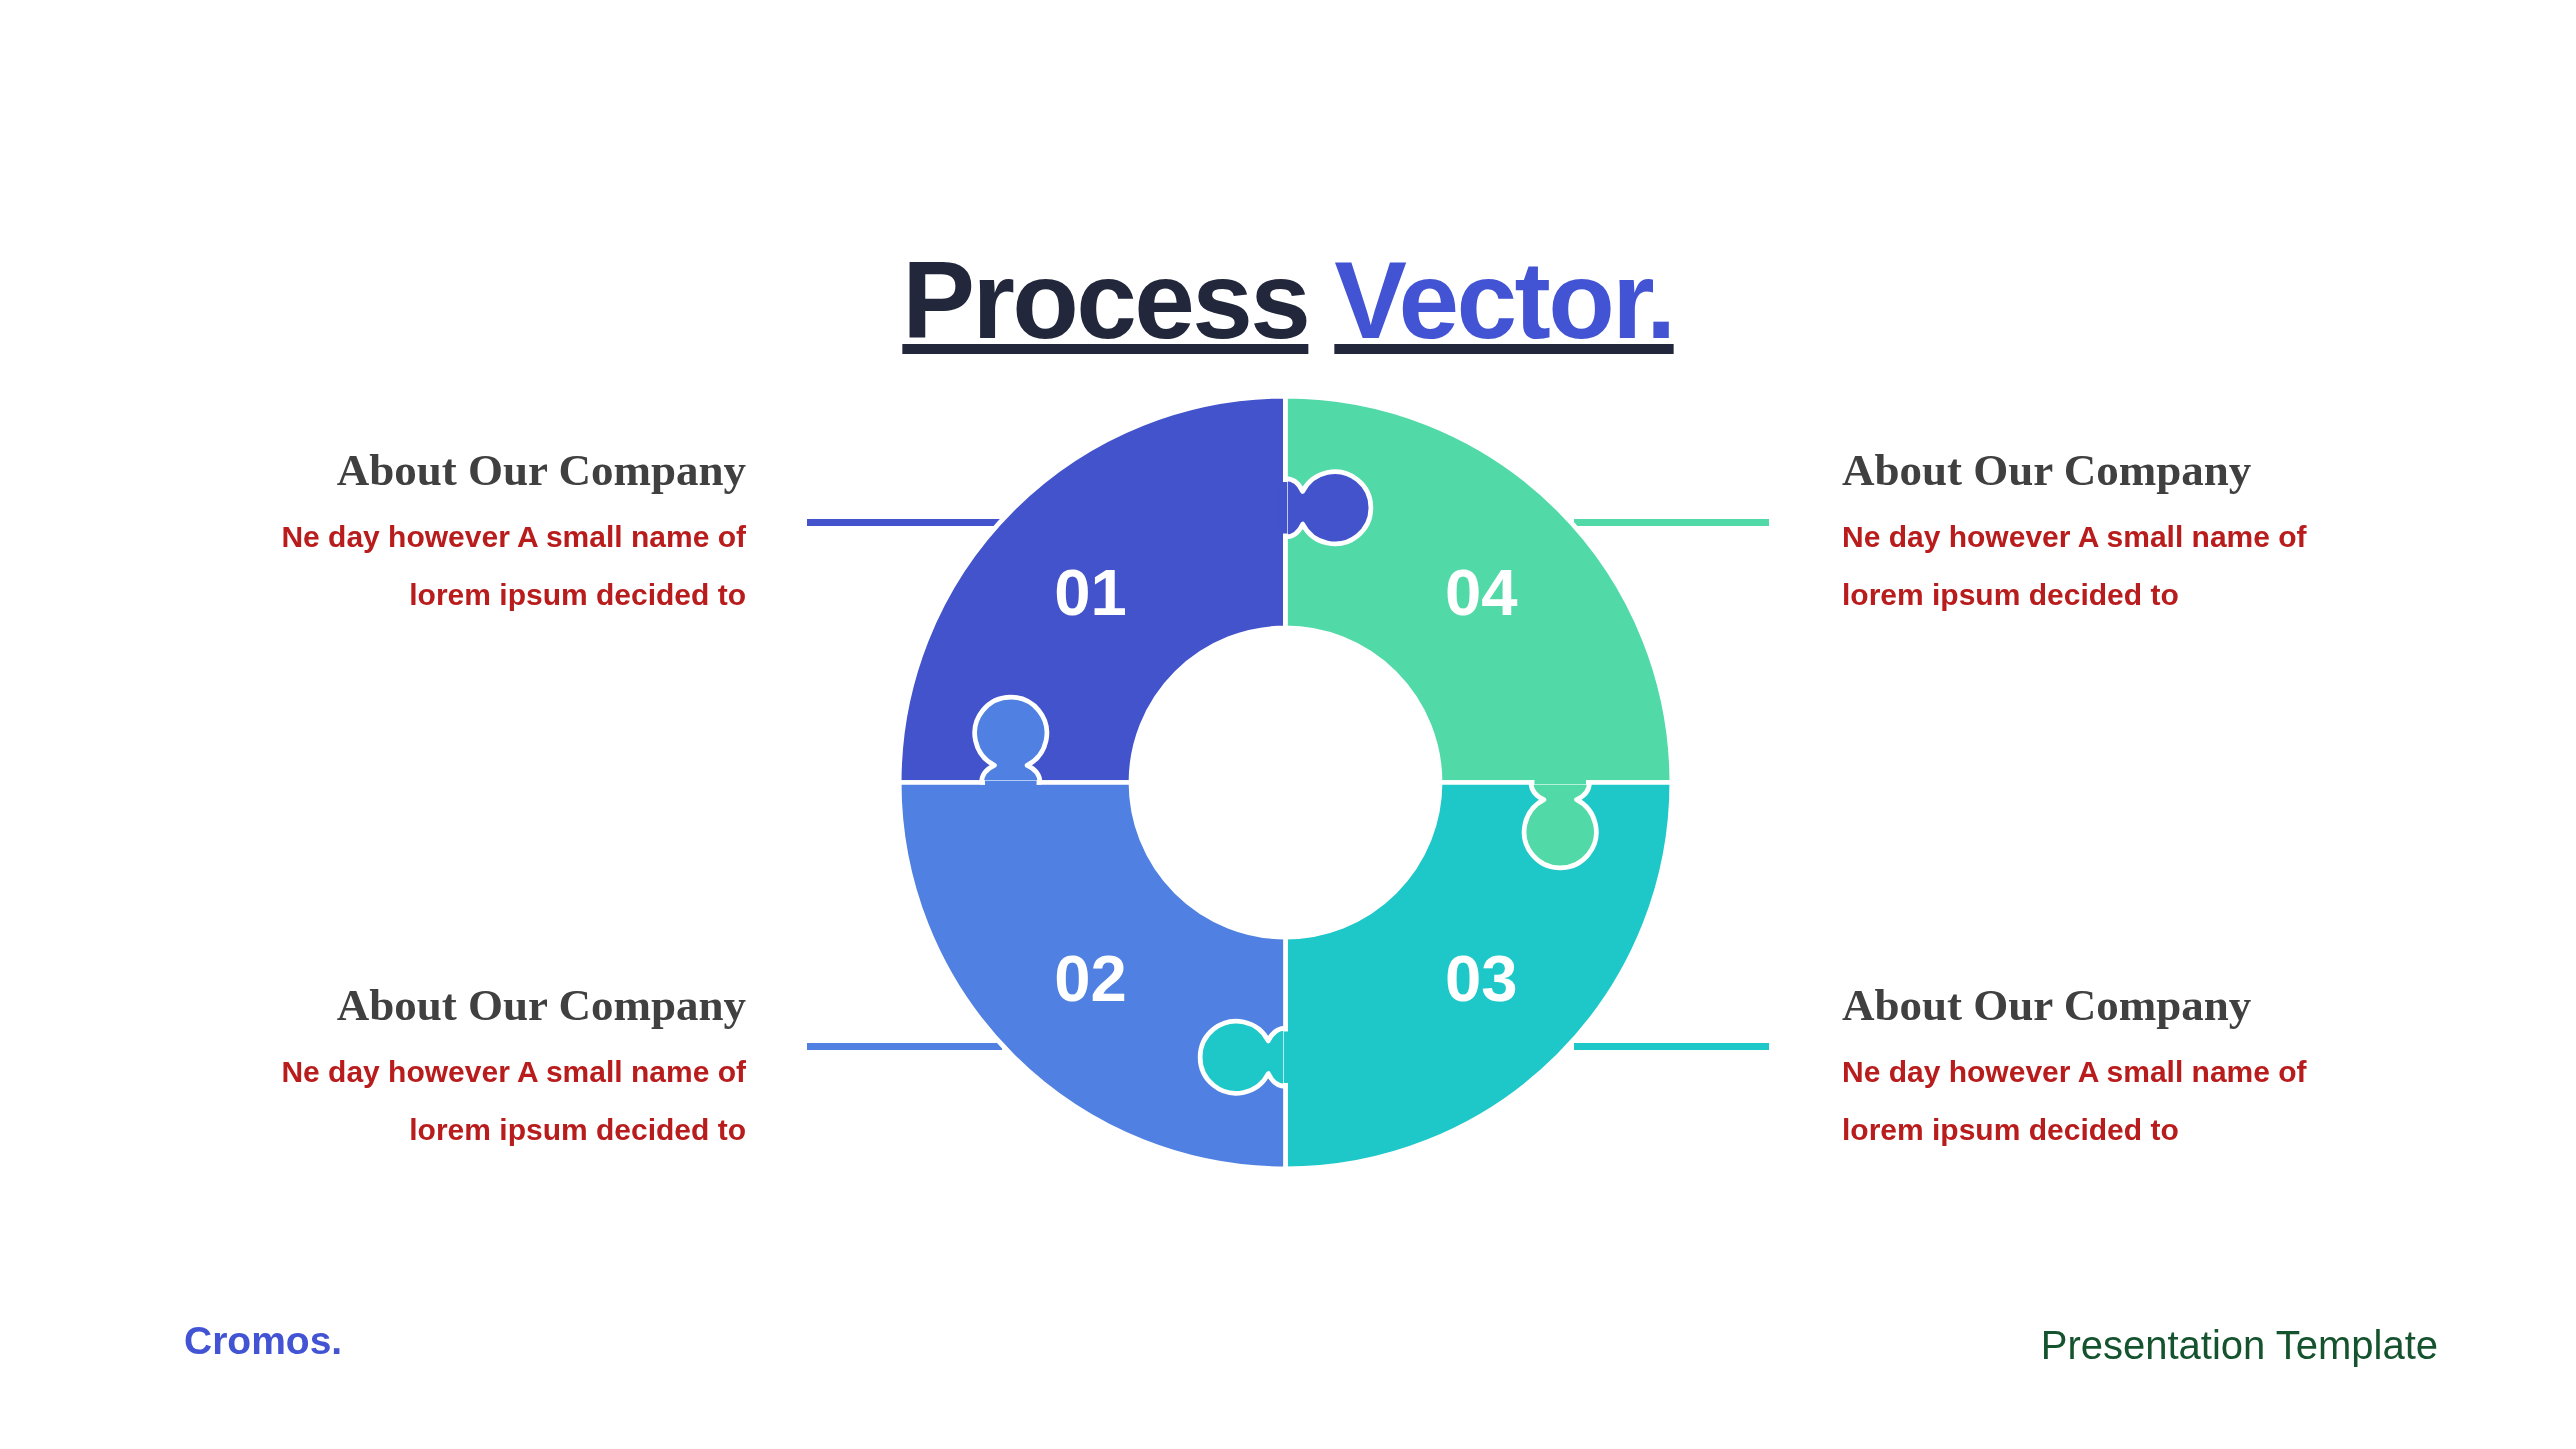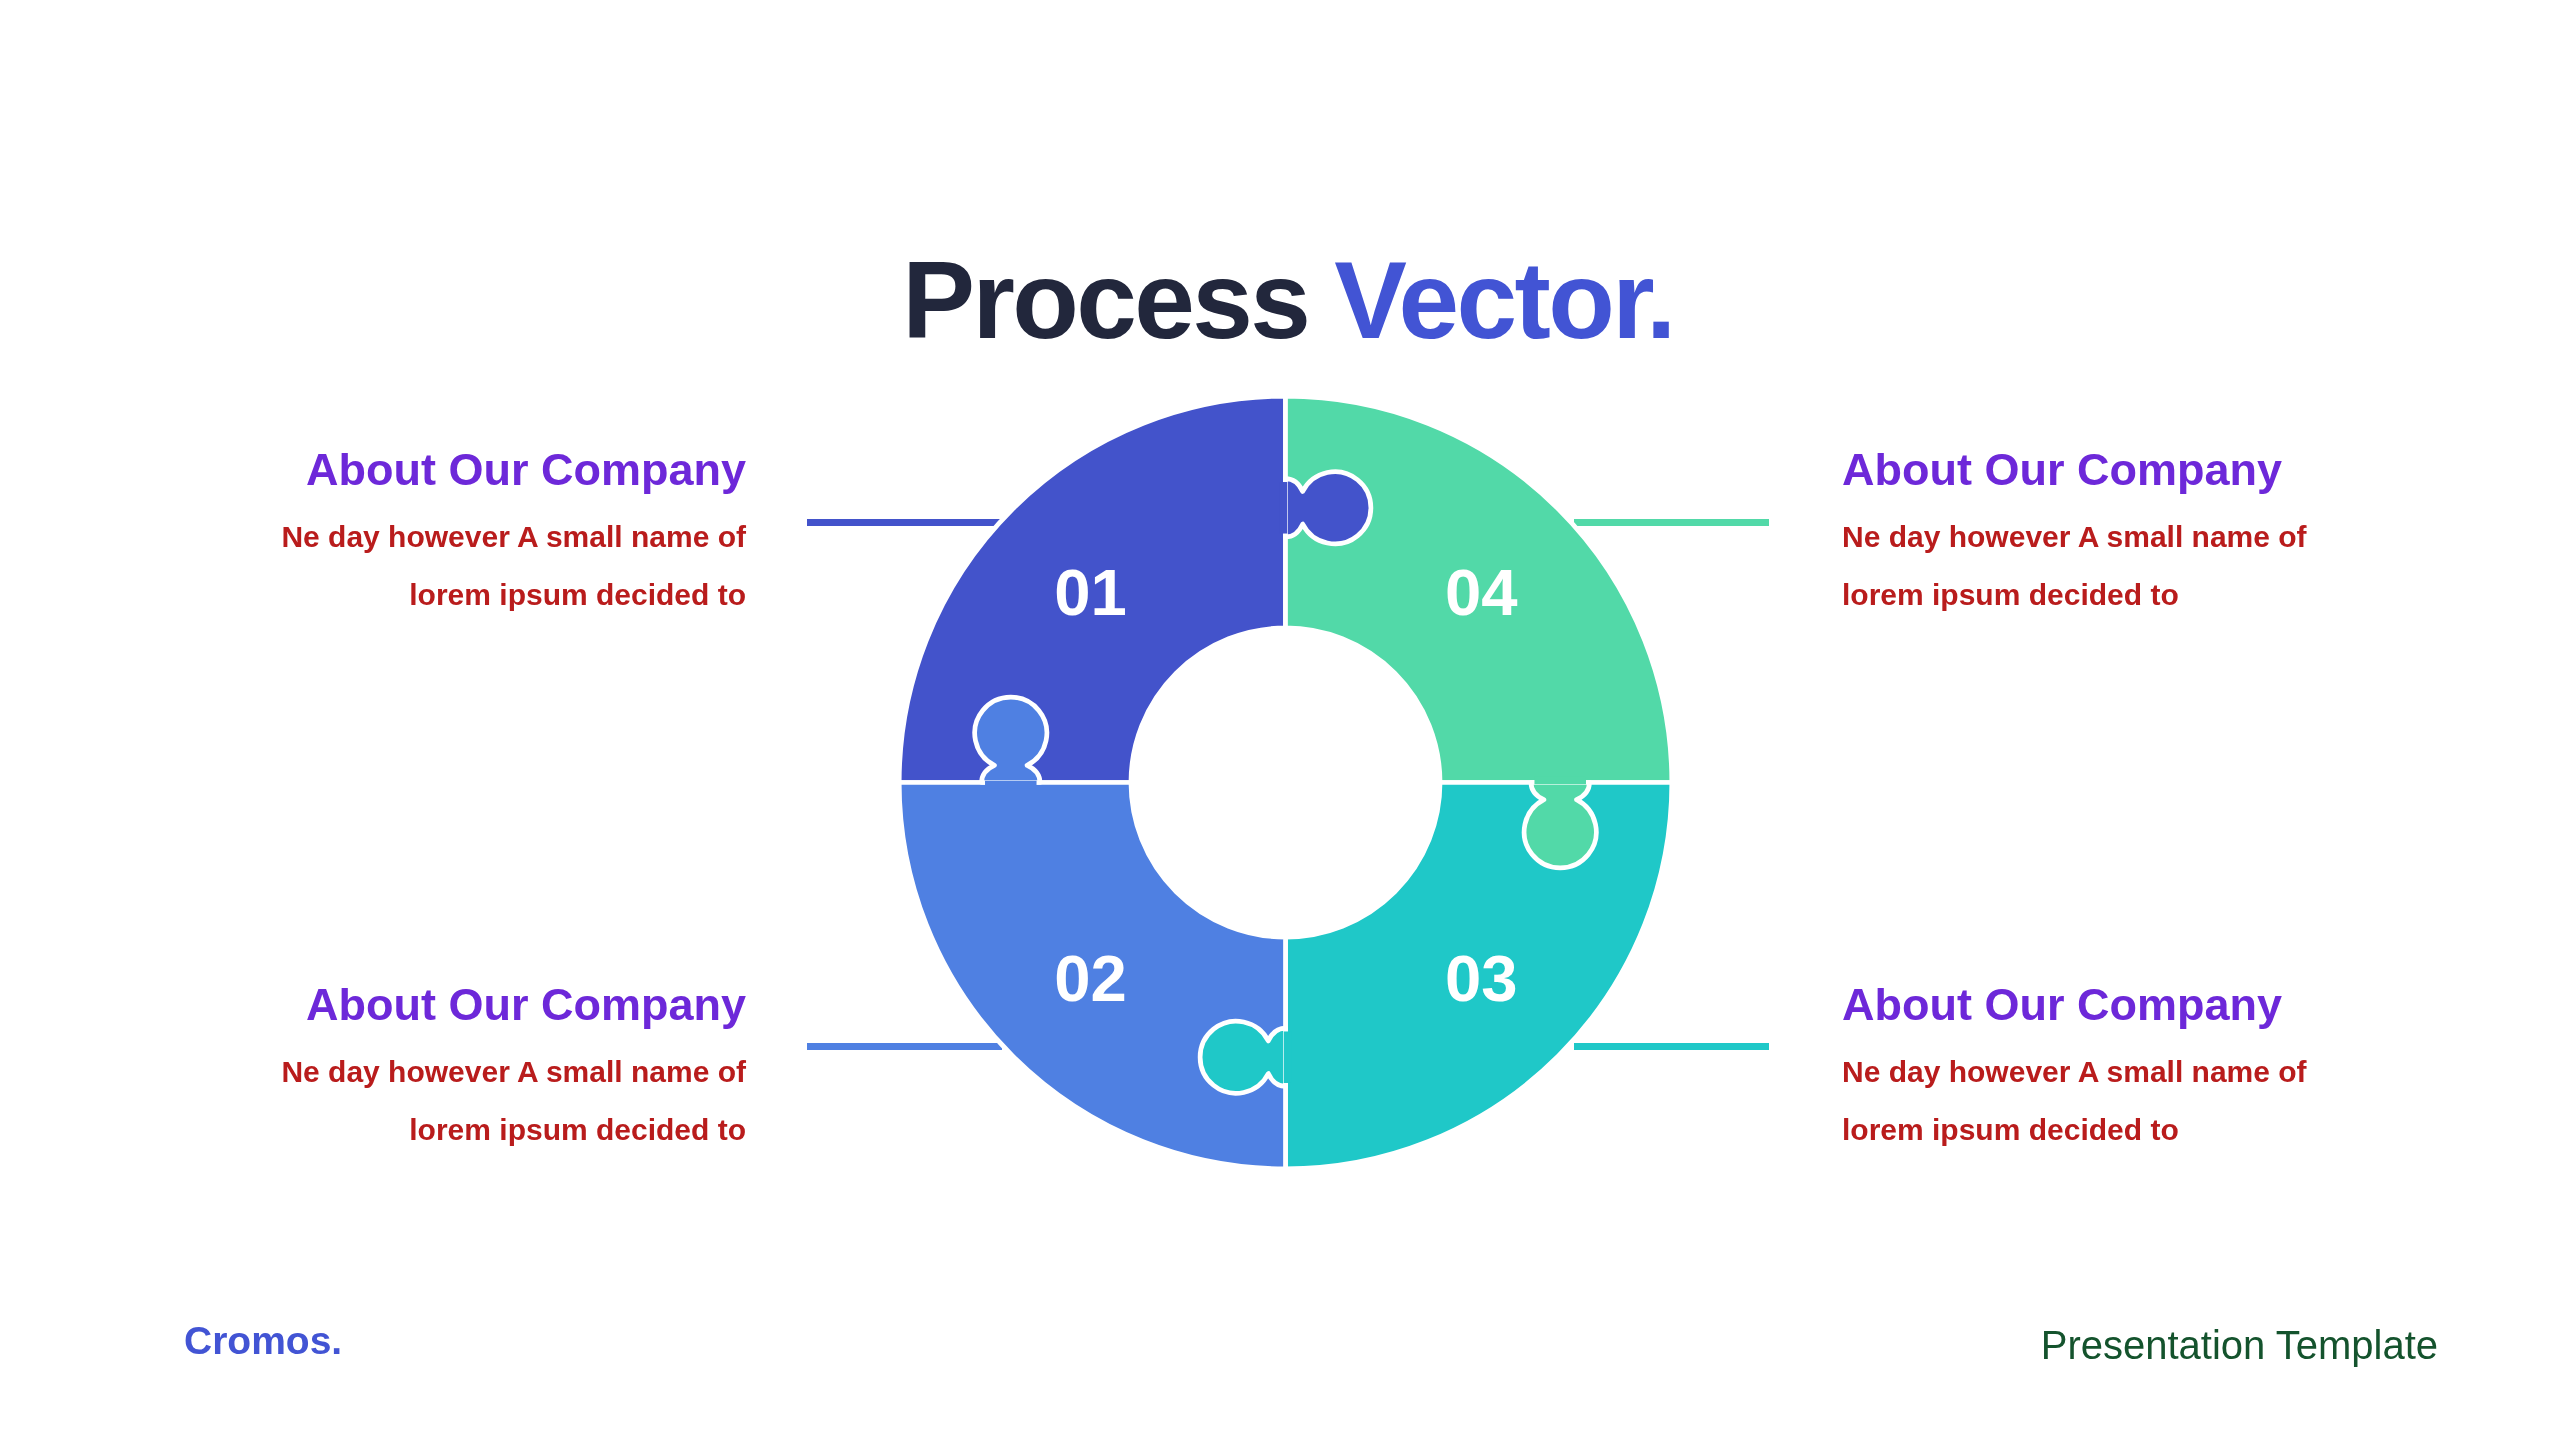--- a/index.html
+++ b/index.html
@@ -12,29 +12,30 @@
   }
 
   
   .slide-title{
     position:absolute;top:165px;left:0;width:100%;
     text-align:center;
     font-size:109px;line-height:125px;font-weight:800;
     letter-spacing:-2.6px;
     color:#22273c;
     white-space:nowrap;
+    text-decoration:underline;
   }
   .slide-title .t-dark{margin-right:26px;}
   .slide-title .t-accent{color:#4254d4;}
 
   
   .block{position:absolute;width:636px;}
   .block .heading{
     font-size:45px;line-height:52px;font-weight:700;
-    color:#6d28d9;margin:0 0 12px 0;
+    color:#404040;margin:0 0 12px 0;font-family:Liberation Serif, serif;
   }
   .block .body-line{
     font-size:30px;line-height:58px;font-weight:700;
     color:#b91c1c;
   }
   .block.tl{top:444px;right:1830px;text-align:right;}
   .block.bl{top:979px;right:1830px;text-align:right;}
   .block.tr{top:444px;left:1842px;text-align:left;}
   .block.br{top:979px;left:1842px;text-align:left;}
 

